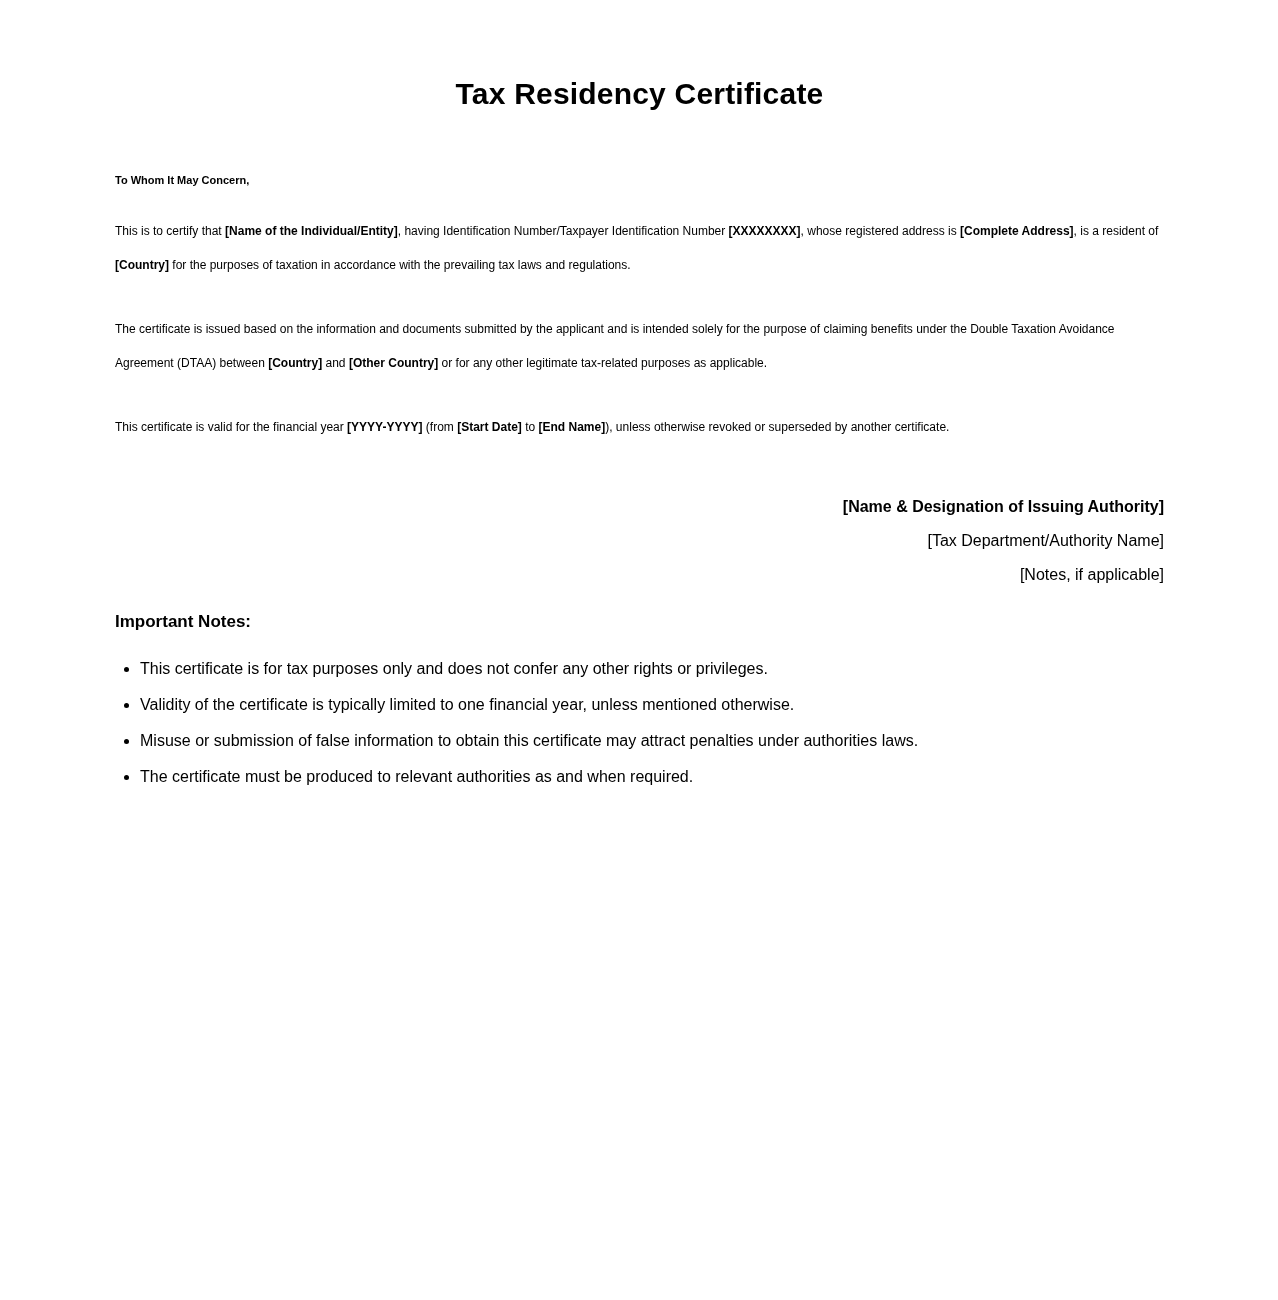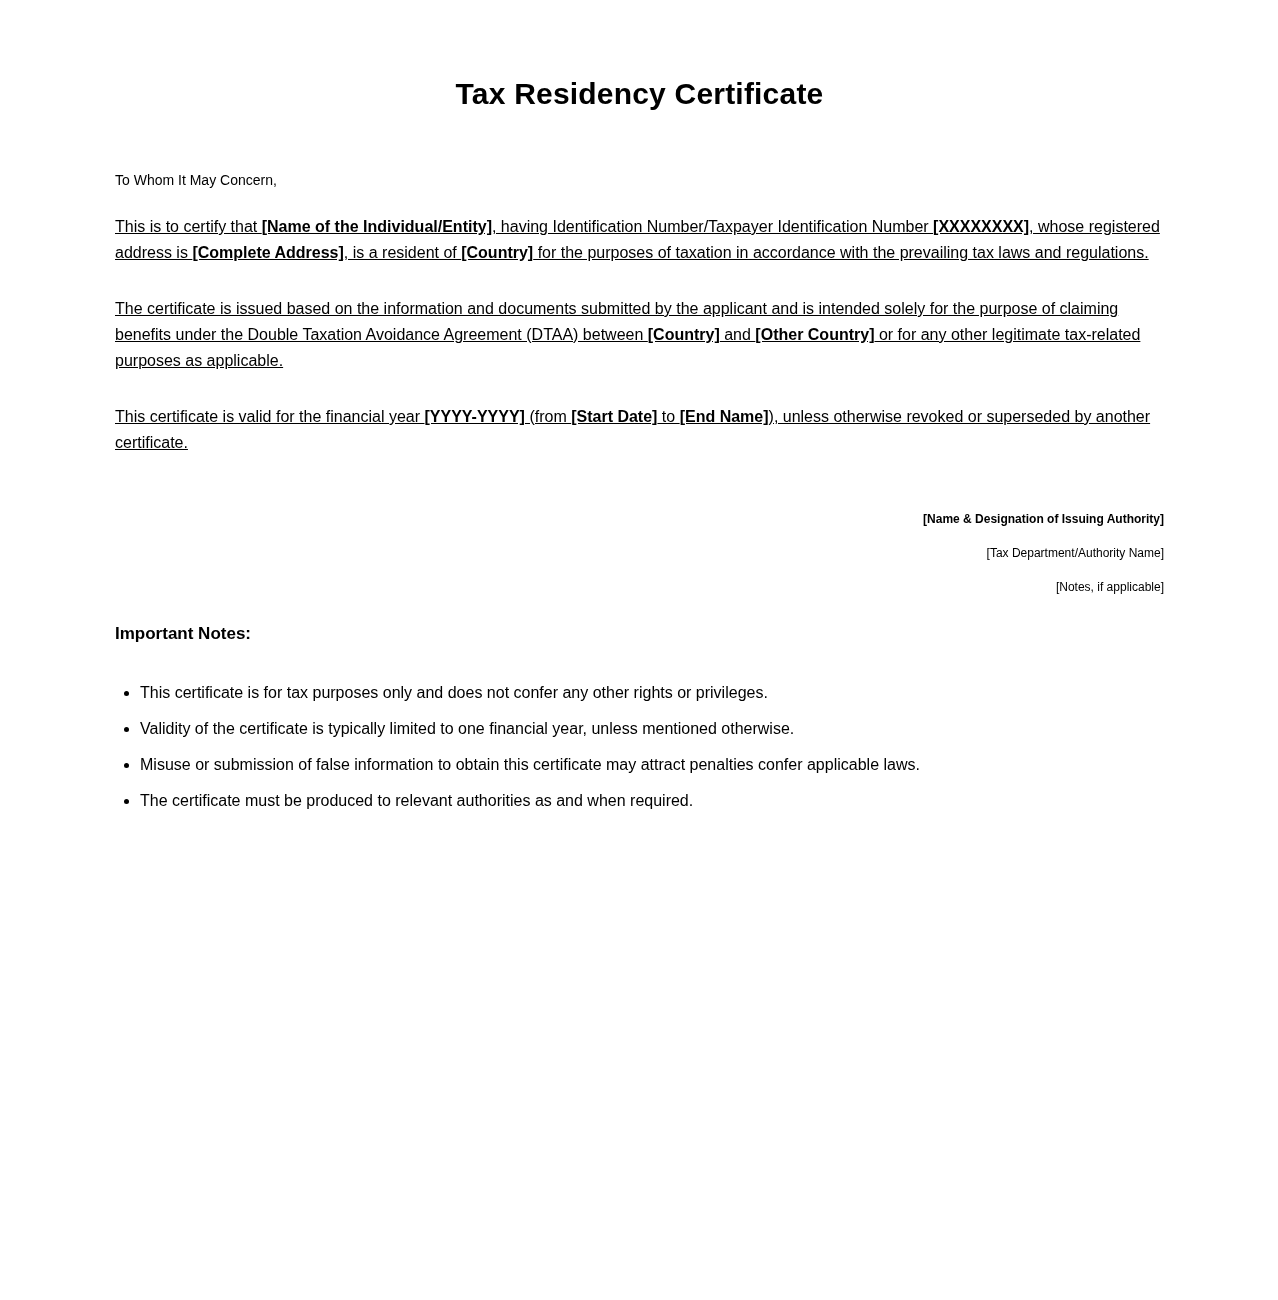--- a/index.html
+++ b/index.html
@@ -34,51 +34,50 @@
     letter-spacing: 0.2px;
   }
   .doc-meta {
     font-size: 16px;
     line-height: 26px;
     text-align: right;
     white-space: nowrap;
   }
   .salutation {
     margin: 0;
-    font-size: 14px;
+    font-size: 11px;
     line-height: 20px;
-    font-weight: normal;
+    font-weight: bold;
   }
   .body-para {
     margin: 24px 0 0 0;
-    font-size: 16px;
-    line-height: 26px;
-    text-decoration: underline;
+    font-size: 12px;
+    line-height: 34px;
   }
   .body-para + .body-para { margin-top: 30px; }
   .issued-by {
     margin: 40px 0 0 0;
     font-size: 16px;
     line-height: 26px;
   }
   .signature-block {
     margin-top: 46px;
     text-align: right;
-    font-size: 12px;
+    font-size: 16px;
     line-height: 34px;
   }
   .sig-authority { font-weight: bold; }
   .notes-heading {
     margin: 20px 0 2px 0;
     font-size: 17px;
     line-height: 20px;
     font-weight: bold;
   }
   .notes-list {
-    margin: 36px 0 0 0;
+    margin: 24px 0 0 0;
     padding: 0 0 0 25px;
     font-size: 16px;
   }
   .notes-list li {
     line-height: 26px;
     margin-bottom: 10px;
   }
   strong, b { font-weight: bold; }
 </style>
 </head>
@@ -103,17 +102,17 @@
     <div class="sig-authority">[Name &amp; Designation of Issuing Authority]</div>
     <div class="sig-line">[Tax Department/Authority Name]</div>
     <div class="sig-line">[Notes, if applicable]</div>
   </div>
 
   <h3 class="notes-heading">Important Notes:</h3>
 
   <ul class="notes-list">
     <li>This certificate is for tax purposes only and does not confer any other rights or privileges.</li>
     <li>Validity of the certificate is typically limited to one financial year, unless mentioned otherwise.</li>
-    <li>Misuse or submission of false information to obtain this certificate may attract penalties confer applicable laws.</li>
+    <li>Misuse or submission of false information to obtain this certificate may attract penalties under authorities laws.</li>
     <li>The certificate must be produced to relevant authorities as and when required.</li>
   </ul>
 
 </div>
 
 </body></html>

